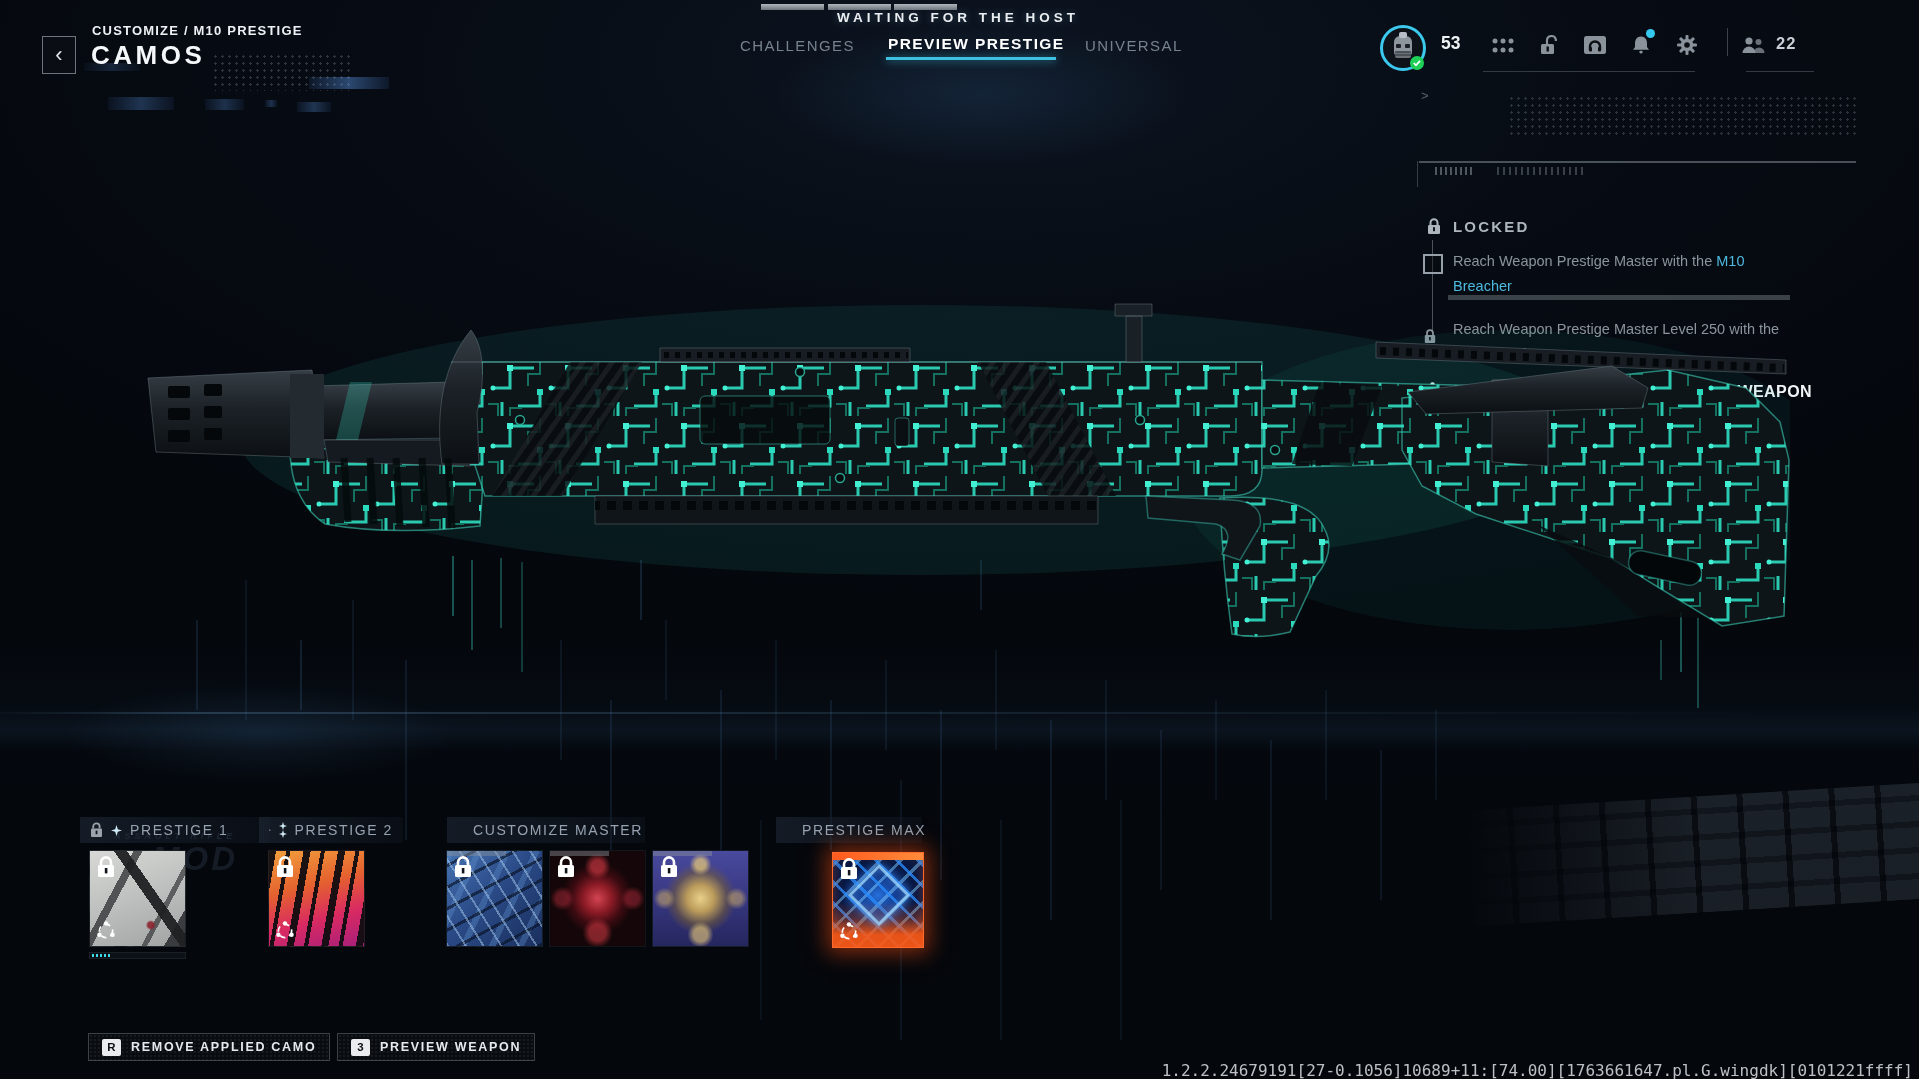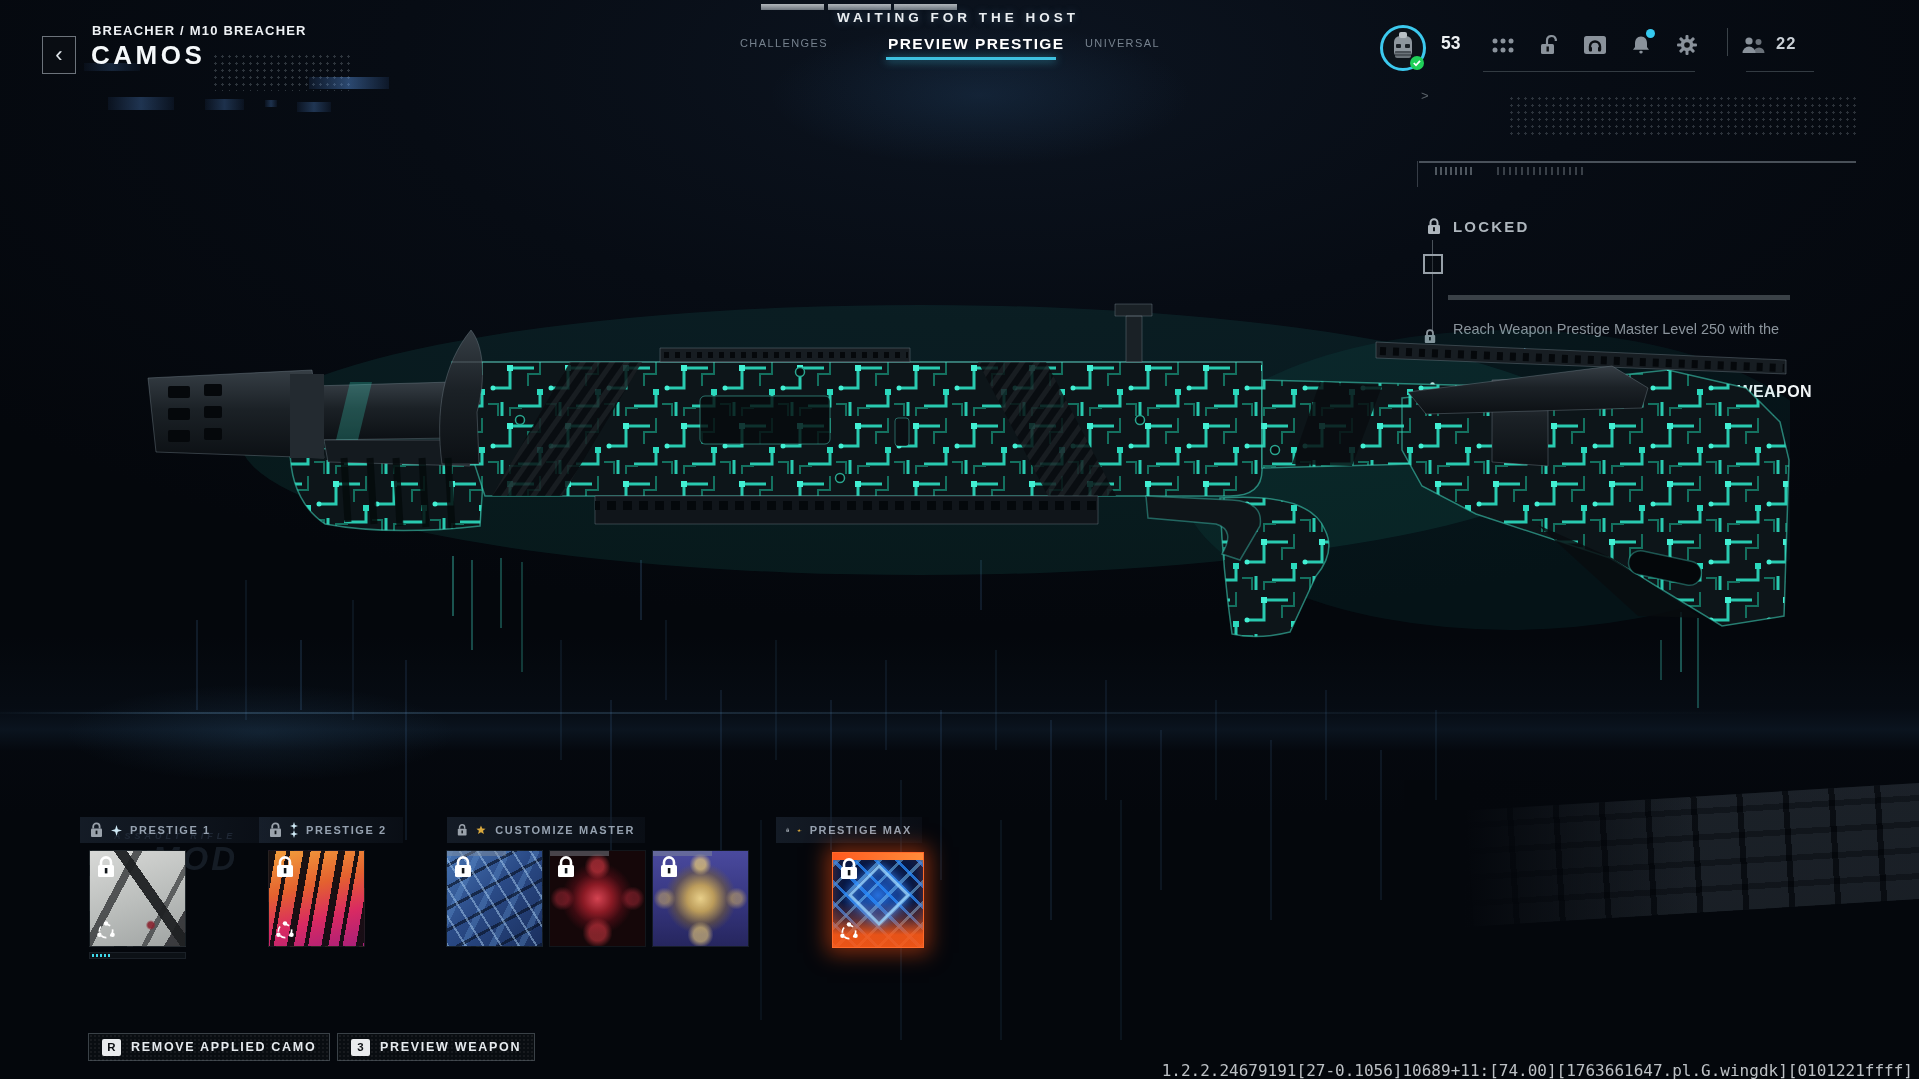--- a/index.html
+++ b/index.html
@@ -40,21 +40,21 @@
   .back-btn{left:42px;top:36px;width:34px;height:38px;border:1px solid rgba(190,200,210,.55);
     background:rgba(12,16,22,.65);color:#dfe5ea;font-size:22px;display:flex;align-items:center;
     justify-content:center;cursor:pointer;}
   .breadcrumb{left:92px;top:23px;font-size:13px;font-weight:700;letter-spacing:1.2px;color:#eef1f4;}
   .page-title{left:91px;top:40px;font-size:26px;font-weight:800;letter-spacing:3.5px;color:#f5f8fa;}
 
   
   .seg{top:4px;width:63px;height:6px;background:linear-gradient(180deg,#ced3d7,#7e868e);opacity:.85;}
   .host{left:758px;top:10px;width:400px;text-align:center;font-size:13.5px;font-weight:700;
     letter-spacing:4px;color:#eaeef1;text-shadow:0 0 8px rgba(140,190,230,.35);}
-  .tab{position:absolute;top:37px;font-size:11px;letter-spacing:1.4px;color:#76828e;cursor:pointer;}
+  .tab{position:absolute;top:37px;font-size:15px;letter-spacing:1.4px;color:#76828e;cursor:pointer;}
   .tab.active{top:35px;font-size:15.5px;font-weight:700;color:#ffffff;}
   .tab-underline{left:886px;top:57px;width:170px;height:3px;background:#3ec1e0;
     box-shadow:0 1px 8px rgba(62,193,224,.7);}
 
   
   .avatar{left:1379px;top:24px;width:48px;height:48px;cursor:pointer;}
   .level{left:1441px;top:33px;font-size:17.5px;font-weight:700;color:#eef1f3;}
   .iconrow{left:1491px;top:33px;display:flex;align-items:center;gap:22px;color:#8a929b;}
   .iconrow .ic{position:relative;width:24px;height:24px;display:flex;align-items:center;
     justify-content:center;cursor:pointer;}
@@ -83,21 +83,21 @@
   .ch1{top:249px;}
   .progress{left:1448px;top:295px;width:342px;height:5px;background:#3a4147;}
   .lock2{left:1424px;top:329px;}
   .ch2{top:317px;}
   .uni-row{left:1422px;top:381px;display:flex;align-items:flex-start;gap:10px;}
   .uni-note{font-size:16px;font-weight:700;letter-spacing:.4px;color:#f2f5f7;padding-top:2px;}
 
   
   .grp{position:absolute;top:817px;height:26px;display:flex;align-items:center;gap:8px;
     padding:0 10px;background:linear-gradient(90deg, rgba(30,40,54,.62), rgba(22,30,42,.30));}
-  .grp-label{font-size:11px;font-weight:700;letter-spacing:1.6px;color:#96a2b0;white-space:nowrap;}
+  .grp-label{font-size:14px;font-weight:400;letter-spacing:1.6px;color:#96a2b0;white-space:nowrap;}
   .star2wrap{display:flex;flex-direction:column;gap:0;line-height:5px;}
 
   .tile{position:absolute;top:850px;width:97px;height:97px;border:1px solid rgba(18,24,30,.9);
     cursor:pointer;overflow:hidden;}
   .tile .tlock{position:absolute;left:6px;top:5px;}
   .tile .tuni{position:absolute;left:6px;bottom:5px;}
   .topbar-gray::before{content:"";position:absolute;left:0;top:0;width:62%;height:5px;
     background:rgba(135,145,155,.45);}
   .p-sai{background:
     radial-gradient(circle at 64% 78%, rgba(138,36,48,.9) 0 3px, transparent 5px),
@@ -211,21 +211,21 @@
   <div class="abs glitch" style="left:309px;top:77px;width:80px;height:12px;opacity:.8"></div>
   <div class="abs glitch" style="left:108px;top:97px;width:66px;height:13px;opacity:.55"></div>
   <div class="abs glitch" style="left:205px;top:99px;width:39px;height:11px;opacity:.5"></div>
   <div class="abs glitch" style="left:265px;top:100px;width:12px;height:7px;opacity:.5"></div>
   <div class="abs glitch" style="left:297px;top:102px;width:34px;height:10px;opacity:.55"></div>
   <div class="abs glitch" style="left:84px;top:63px;width:56px;height:8px;opacity:.35"></div>
 
   <div class="abs back-btn">
     <span>‹</span>
   </div>
-  <div class="abs breadcrumb">BREACHER / M10 BREACHER</div>
+  <div class="abs breadcrumb">CUSTOMIZE / M10 PRESTIGE</div>
   <div class="abs page-title">CAMOS</div>
 
   <div class="abs seg" style="left:761px"></div>
   <div class="abs seg" style="left:828px"></div>
   <div class="abs seg" style="left:894px"></div>
   <div class="abs host">WAITING FOR THE HOST</div>
   <div class="tab" style="left:740px">CHALLENGES</div>
   <div class="tab active" style="left:888px">PREVIEW PRESTIGE</div>
   <div class="tab" style="left:1085px">UNIVERSAL</div>
   <div class="abs tab-underline"></div>
@@ -316,20 +316,21 @@
   <div class="abs locked-row">
     <svg width="14" height="17" viewBox="0 0 14 17">
       <path d="M3.5 7 V4.8 A3.5 3.5 0 0 1 10.5 4.8 V7" fill="none" stroke="#aeb6bd" stroke-width="2"></path>
       <rect x="1" y="7" width="12" height="9" rx="1.2" fill="#aeb6bd"></rect>
       <rect x="6" y="9.2" width="2" height="4" fill="#10151a"></rect>
     </svg>
     <span class="locked-label">LOCKED</span>
   </div>
   <div class="abs tree-line"></div>
   <div class="abs checkbox"></div>
+  <div class="ch-text ch1"><span>Reach Weapon Prestige Master with the </span><span class="lnk">M10 Breacher</span></div>
   <div class="abs progress"></div>
   <div class="abs lock2">
     <svg width="12" height="15" viewBox="0 0 12 15">
       <path d="M3 6 V4.2 A3 3 0 0 1 9 4.2 V6" fill="none" stroke="#8b949c" stroke-width="1.8"></path>
       <rect x="0.8" y="6" width="10.4" height="8" rx="1" fill="#8b949c"></rect>
       <rect x="5" y="8" width="1.8" height="3.4" fill="#10151a"></rect>
     </svg>
   </div>
   <div class="ch-text ch2"><span>Reach Weapon Prestige Master Level 250 with the </span><span class="lnk">M10 Breacher</span></div>
   <div class="abs uni-row">

